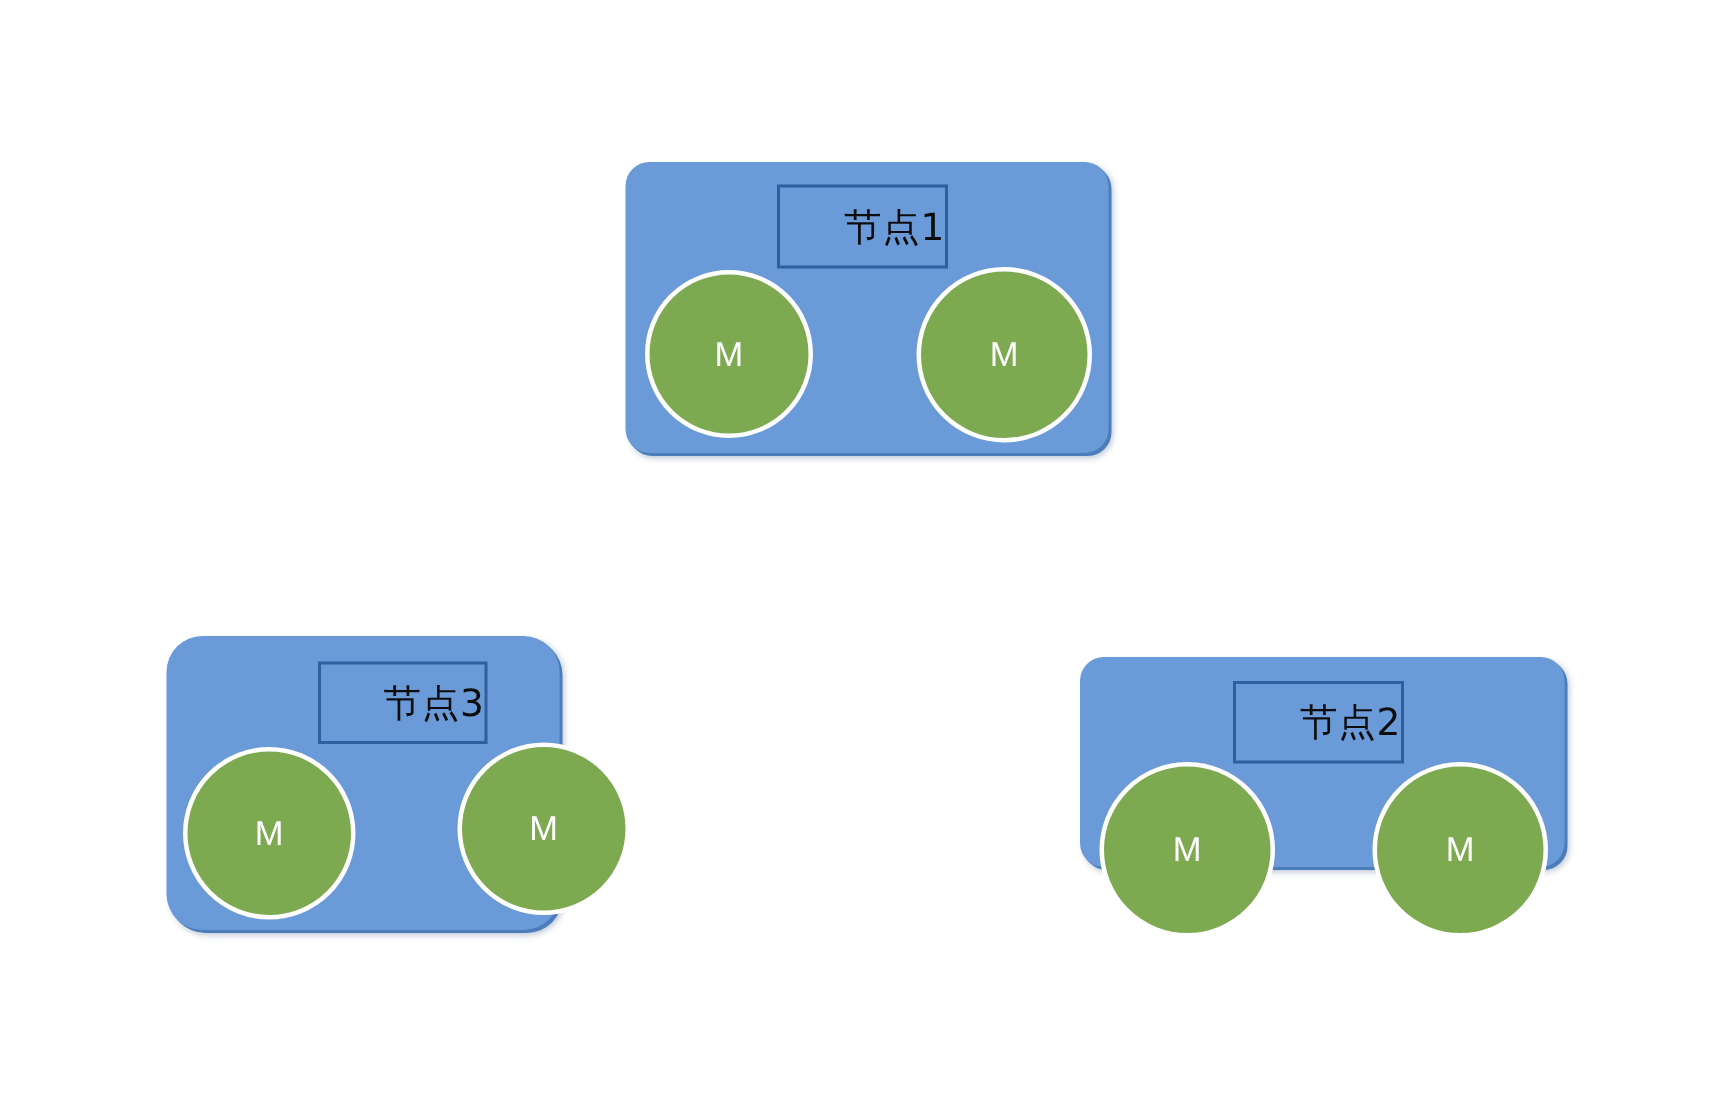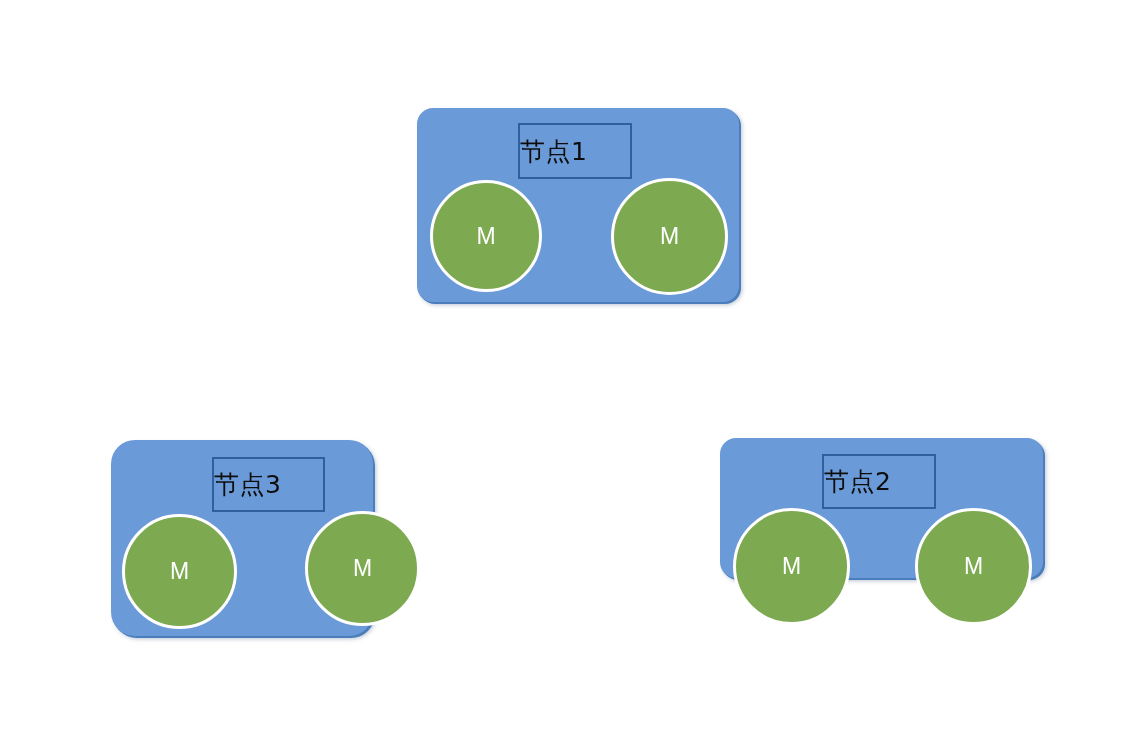--- a/index.html
+++ b/index.html
@@ -37,21 +37,21 @@
   }
 
   
   .node-label {
     position: absolute;
     background: #6A9BD8;
     border: 2px solid #2E5F9E;
     box-sizing: border-box;
     display: flex;
     align-items: center;
-    justify-content: flex-start;
+    justify-content: flex-end;
     color: #000000;
     letter-spacing: 0.5px;
     white-space: nowrap;
   }
   .node-label .label-text {
     font-size: 25px;
     line-height: 1;
     font-weight: 500;
     color: #0d0d0d;
     font-family: "DejaVu Sans", "Liberation Sans", sans-serif;
@@ -76,21 +76,21 @@
     font-family: "Liberation Sans", "DejaVu Sans", sans-serif;
   }
 
   
   #node-1            { left: 417px; top: 108px;  width: 322px; height: 194px; }
   #node-1 .node-label{ left: 101px; top: 15px;   width: 114px; height: 56px; }
   #node-1 .m-left    { left: 13px;  top: 72px;   width: 112px; height: 112px; }
   #node-1 .m-right   { left: 194px; top: 70px;   width: 117px; height: 117px; }
 
   
-  #node-3            { left: 111px; top: 440px;  width: 262px; height: 196px; border-radius: 24px; }
+  #node-3            { left: 111px; top: 424px;  width: 262px; height: 196px; border-radius: 24px; }
   #node-3 .node-label{ left: 101px; top: 17px;   width: 113px; height: 55px; }
   #node-3 .m-left    { left: 11px;  top: 74px;   width: 115px; height: 115px; }
   #node-3 .m-right   { left: 194px; top: 71px;   width: 115px; height: 115px; }
 
   
   #node-2            { left: 720px; top: 438px;  width: 323px; height: 140px; }
   #node-2 .node-label{ left: 102px; top: 16px;   width: 114px; height: 55px; }
   #node-2 .m-left    { left: 13px;  top: 70px;   width: 117px; height: 117px; }
   #node-2 .m-right   { left: 195px; top: 70px;   width: 117px; height: 117px; }
 </style>

